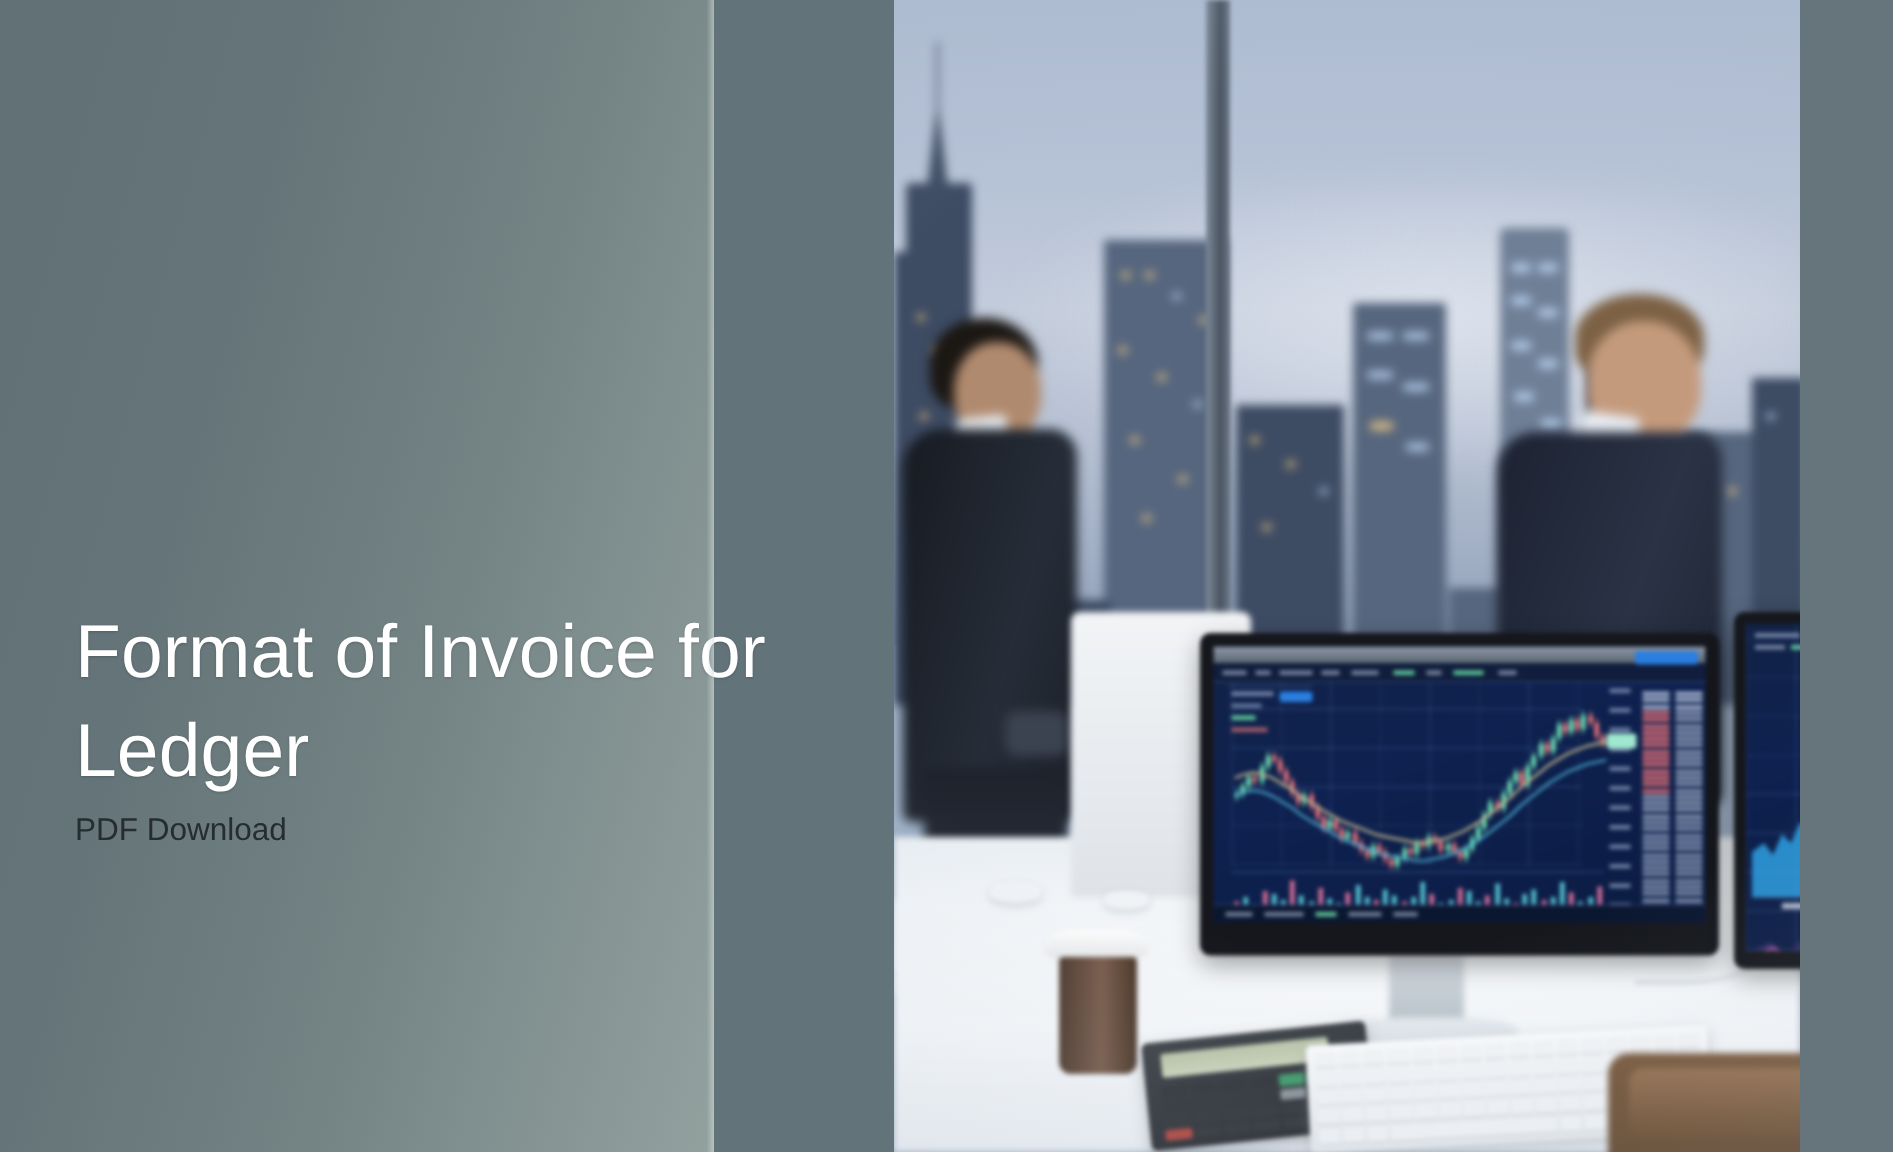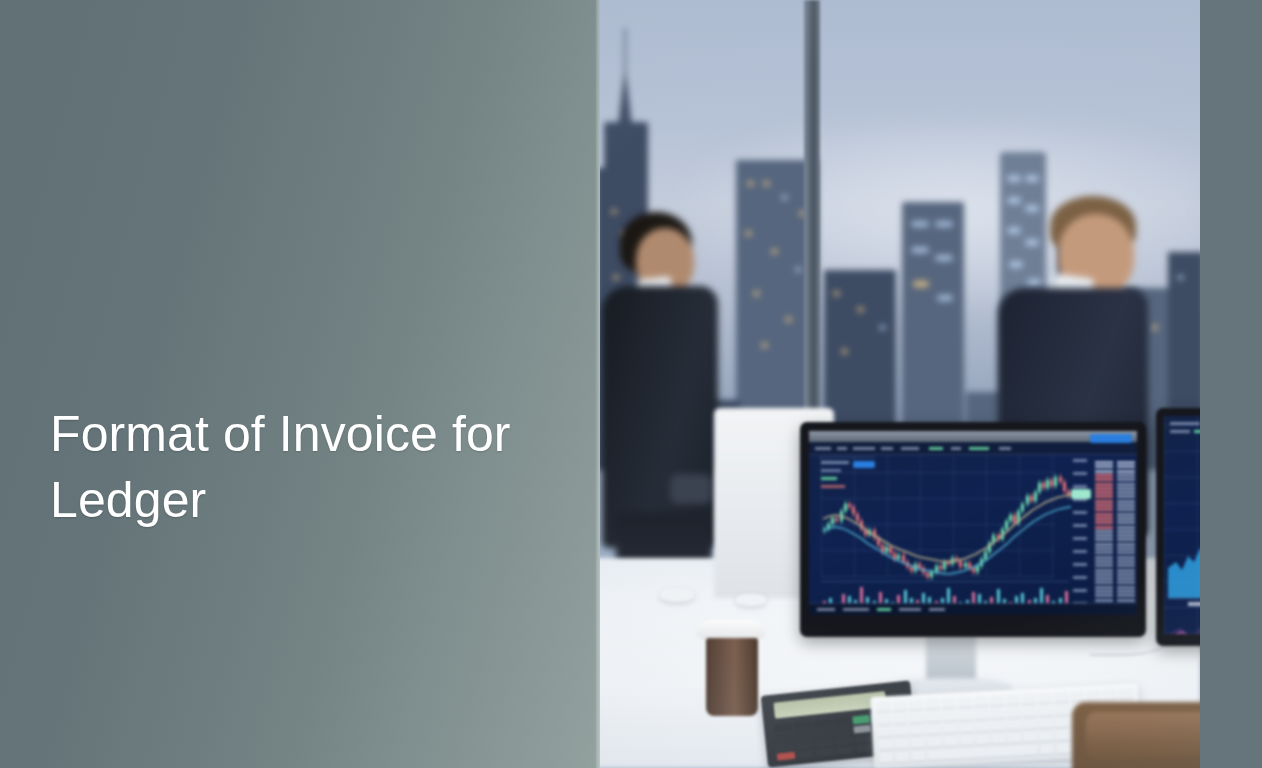--- a/index.html
+++ b/index.html
@@ -224,21 +224,21 @@
   
   .photo-blur-veil {
     position:absolute; inset:0; z-index:50;
     background:radial-gradient(ellipse 700px 520px at 52% 45%, rgba(255,255,255,0) 55%, rgba(168,180,196,.22) 100%);
     pointer-events:none;
   }
 
   
   .left-panel {
     position:absolute; top:0; left:0;
-    width:600px; height:768px;
+    width:476px; height:768px;
     z-index:55;
     background:
       linear-gradient(105deg,
         rgba(96,112,117,.97) 0%,
         rgba(100,116,120,.96) 30%,
         rgba(118,134,134,.95) 62%,
         rgba(140,155,153,.94) 88%,
         rgba(150,164,161,.93) 100%);
   }
   .left-panel::after {
@@ -928,16 +928,17 @@
 
     <div class="photo-blur-veil"></div>
   </div>
 
   <div class="right-band"></div>
 
   <div class="left-panel">
     <div class="copy">
       <h1 class="title">Format of Invoice for
 Ledger</h1>
+      <div class="meta">PDF Download</div>
     </div>
   </div>
 
 </div>
 
 </body></html>

